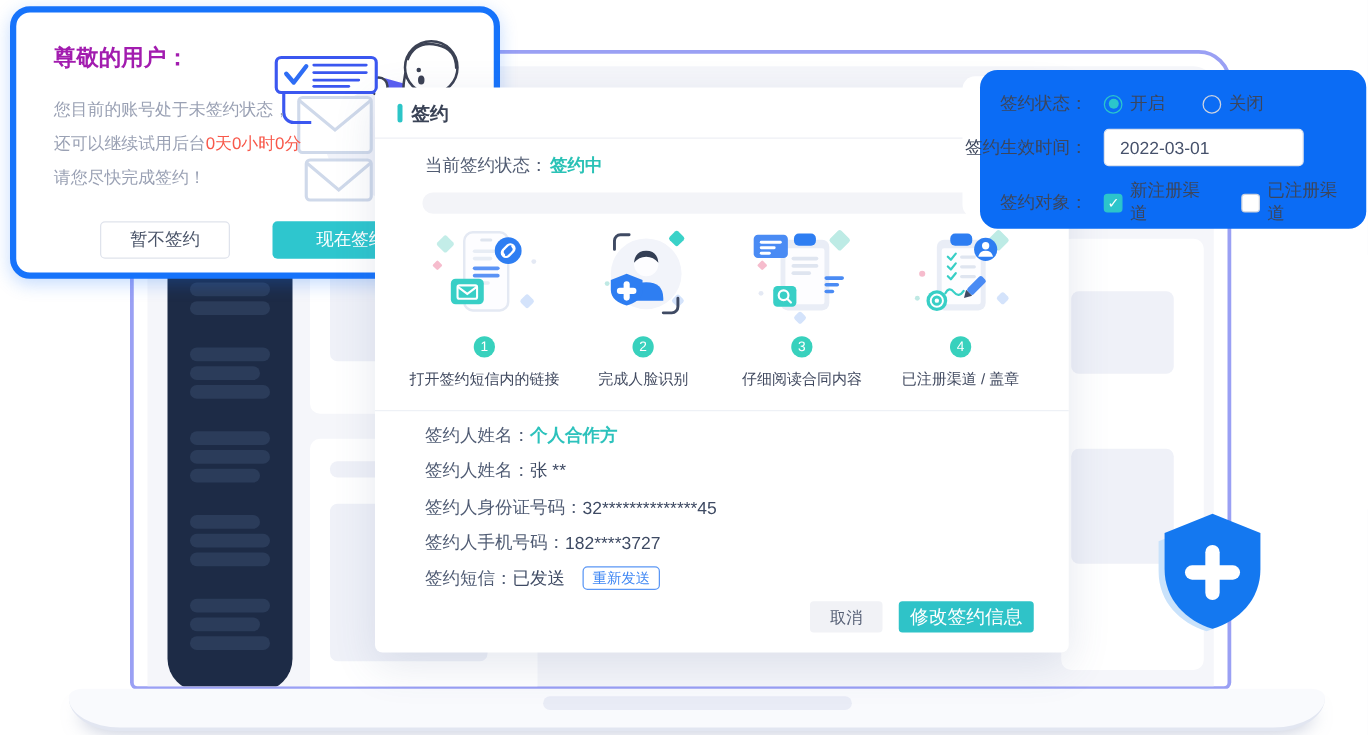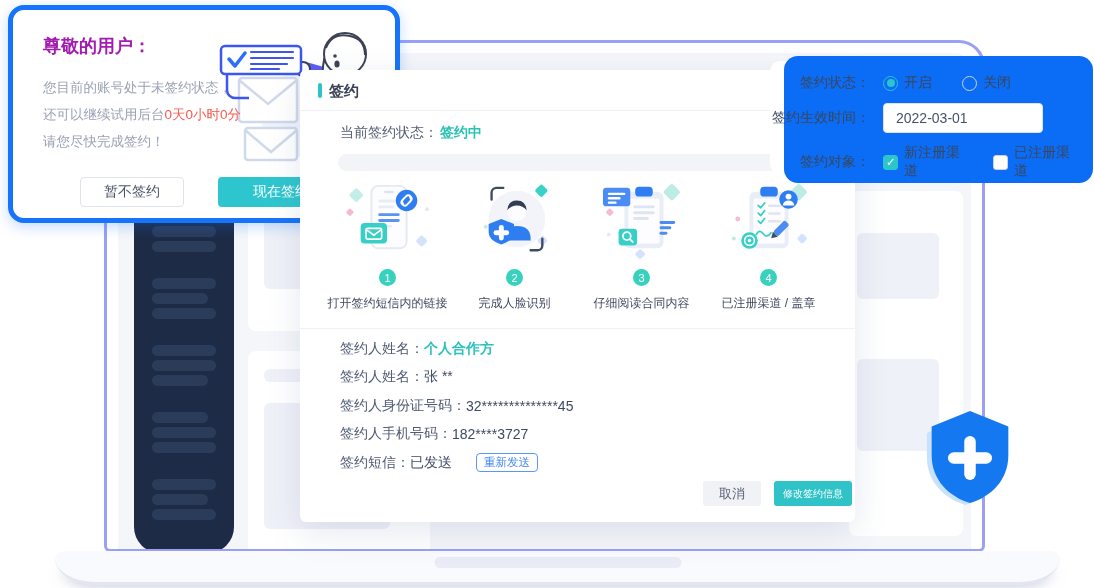--- a/index.html
+++ b/index.html
@@ -59,27 +59,27 @@
   .step svg { width:100px; height:82px; }
   .step-num { width:17px; height:17px; border-radius:50%; background:#38d1bd; color:#fff;
     font-size:11px; display:flex; align-items:center; justify-content:center; margin:7px 0 9px; }
   .step-label { font-size:12px; color:#40495f; white-space:nowrap; }
   .modal-divider { position:absolute; left:0; right:0; top:258px; height:1px; background:#eef1f6; }
   .details { position:absolute; left:40px; top:270px; display:flex; flex-direction:column;
     gap:11.5px; font-size:14px; color:#3e4a63; }
   .d-row { display:flex; align-items:center; height:17px; }
   .d-label { color:#505c74; }
   .d-value.accent { color:#2cc2bc; font-weight:600; }
-  .btn-resend { margin-left:24px; height:19px; padding:0 7px; font-size:11.5px; color:#3f87f4;
+  .btn-resend { margin-left:14px; height:19px; padding:0 7px; font-size:11.5px; color:#3f87f4;
     background:#fff; border:1px solid #5b97f5; border-radius:4px; cursor:pointer; }
-  .modal-footer { position:absolute; right:3px; bottom:16px; display:flex; gap:13px; }
+  .modal-footer { position:absolute; right:28px; bottom:16px; display:flex; gap:13px; }
   .btn-cancel { width:58px; height:25px; background:#f1f2f6; border:none; border-radius:3px;
     font-size:13px; color:#555f75; cursor:pointer; }
   .btn-modify { height:25px; padding:0 9px; background:#2fc3c8; border:none; border-radius:3px;
-    font-size:10px; color:#fff; cursor:pointer; }
+    font-size:15px; color:#fff; cursor:pointer; }
 
   
   .settings { position:absolute; left:770px; top:61px; width:313px; height:113px; z-index:5;
     background:#fff; border-radius:10px; padding-top:13px; }
   .settings::before { content:""; position:absolute; left:14px; top:-5px; right:-10px; bottom:-9px;
     background:#0b6cf5; border-radius:14px; z-index:-1; }
   .s-row { display:flex; align-items:center; margin-bottom:11px; }
   .s-label { width:100px; text-align:right; font-size:14px; color:#3c465c; flex:none; }
   .s-content { display:flex; align-items:center; margin-left:13px; font-size:14px; color:#3c465c; }
   .radio { width:15px; height:15px; border-radius:50%; border:1.5px solid #ccd3e0;

